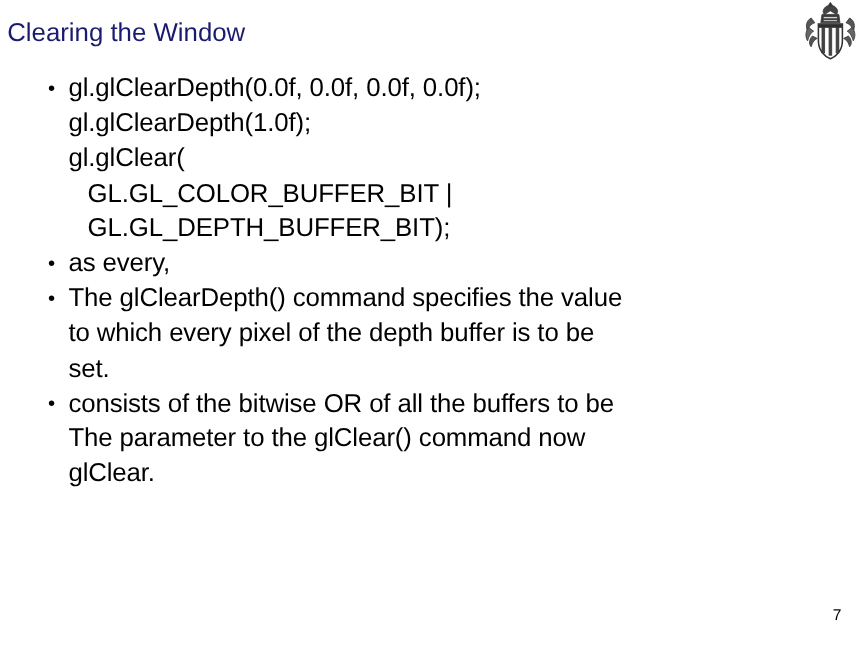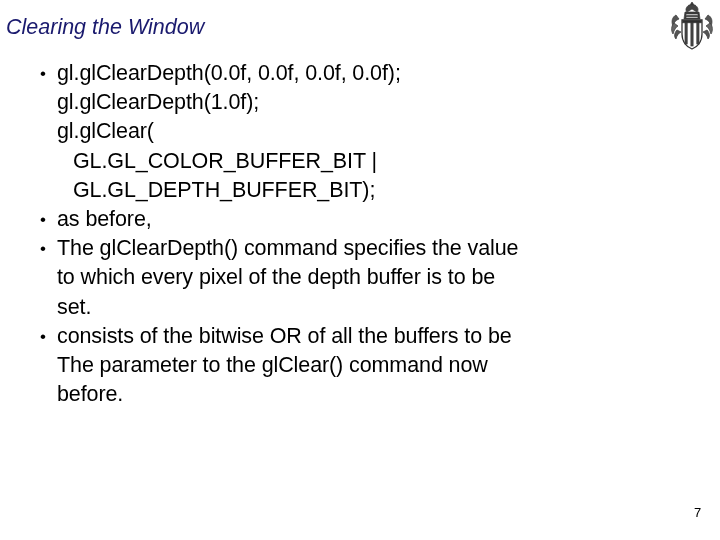--- a/index.html
+++ b/index.html
@@ -21,21 +21,20 @@
     height: 540px;
     background: #ffffff;
   }
 
   
   .slide-title {
     position: absolute;
     left: 6px;
     top: 14px;
     font-size: 21.5px;
-    font-style: italic;
     font-weight: normal;
     color: #1a1a6e;
     letter-spacing: 0px;
     white-space: nowrap;
     line-height: 26px;
   }
 
   
   .crest {
     position: absolute;
@@ -149,35 +148,35 @@
       <span class="dot">•</span>
       <span class="bullet-line">gl.glClearDepth(0.0f, 0.0f, 0.0f, 0.0f);</span>
       <span class="bullet-line">gl.glClearDepth(1.0f);</span>
       <span class="bullet-line">gl.glClear(</span>
       <span class="bullet-line indent-1">GL.GL_COLOR_BUFFER_BIT |</span>
       <span class="bullet-line indent-1">GL.GL_DEPTH_BUFFER_BIT);</span>
     </div>
 
     <div class="bullet-item">
       <span class="dot">•</span>
-      <span class="bullet-line">as before,</span>
+      <span class="bullet-line">as every,</span>
     </div>
 
     <div class="bullet-item">
       <span class="dot">•</span>
       <span class="bullet-line">The glClearDepth() command specifies the value</span>
       <span class="bullet-line">to which every pixel of the depth buffer is to be</span>
       <span class="bullet-line">set.</span>
     </div>
 
     <div class="bullet-item">
       <span class="dot">•</span>
       <span class="bullet-line">consists of the bitwise OR of all the buffers to be</span>
       <span class="bullet-line">The parameter to the glClear() command now</span>
-      <span class="bullet-line">before.</span>
+      <span class="bullet-line">glClear.</span>
     </div>
 
   </div>
 
   <div class="footer-logo">
     <span class="uni">Uni</span><span class="s">S</span>
   </div>
 
   <div class="page-number">7</div>
 

